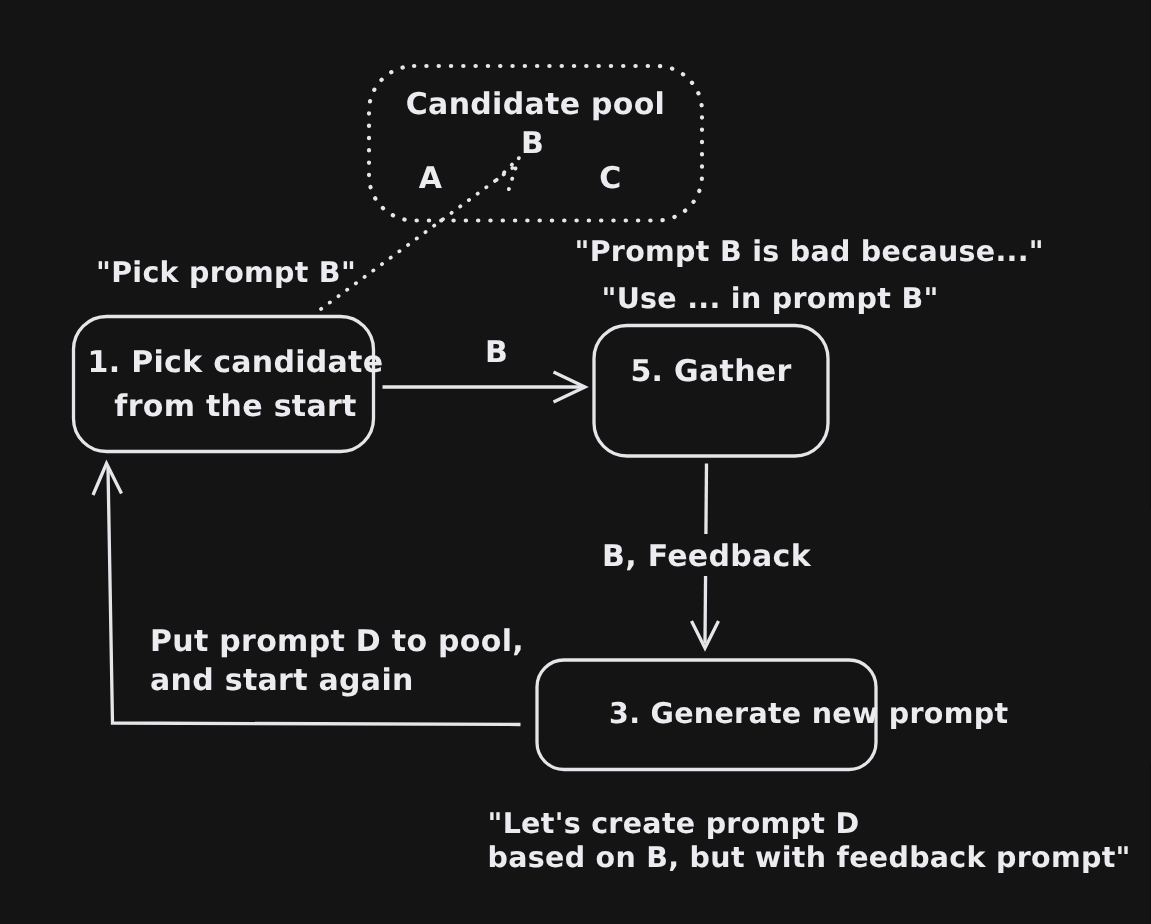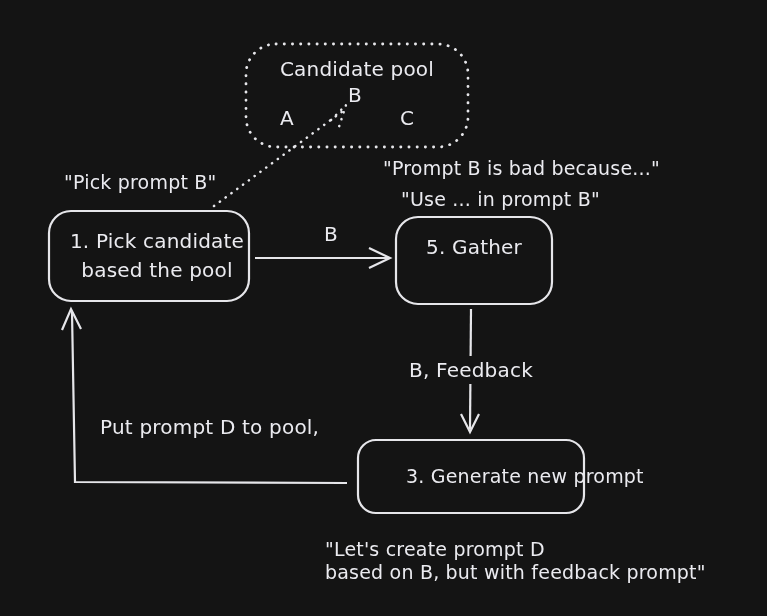--- a/index.html
+++ b/index.html
@@ -34,20 +34,21 @@
     stroke-linecap: round;
     stroke-width: 2.5;
   }
   .txt {
     position: absolute;
     color: #ebebf0;
     font-size: 20px;
     line-height: 24px;
     white-space: nowrap;
     letter-spacing: 0.2px;
+    font-weight: bold;
   }
   .center { text-align: center; }
   .node-label { line-height: 29px; }
   .node-label-2 { line-height: 28px; }
   .quote { font-size: 19px; }
   .edge-label-bg {
     background: #141414;
     padding: 2px 8px;
     margin-top: 41px;
   }
@@ -98,34 +99,35 @@
 
   <div class="txt center" style="left:246px; top:57px; width:222px;">Candidate pool</div>
   <div class="txt center" style="left:340px; top:83px; width:30px;">B</div>
   <div class="txt center" style="left:272px; top:106px; width:30px;">A</div>
   <div class="txt center" style="left:392px; top:106px; width:30px;">C</div>
 
   <div class="txt quote" style="left:64px; top:170px;">"Pick prompt B"</div>
 
   <div class="txt center node-label" style="left:49px; top:227px; width:216px;">
     <div>1. Pick candidate</div>
-    <div>based the pool</div>
+    <div>from the start</div>
   </div>
 
   <div class="txt center" style="left:316px; top:222px; width:30px;">B</div>
 
   <div class="txt quote" style="left:383px; top:156px;">"Prompt B is bad because..."</div>
   <div class="txt quote" style="left:401px; top:187px;">"Use ... in prompt B"</div>
 
   <div class="txt center node-label-2" style="left:396px; top:233px; width:156px;">
     <div>5. Gather</div>
   </div>
 
   <div class="txt center" style="left:391px; top:358px; width:160px;"><span class="edge-label-bg">B, Feedback</span></div>
 
   <div class="txt center" style="left:358px; top:464px; width:226px; font-size:19px;padding-left:48px;">3. Generate new prompt</div>
 
   <div class="txt" style="left:100px; top:415px;">Put prompt D to pool,</div>
+  <div class="txt" style="left:100px; top:441px;">and start again</div>
 
   <div class="txt quote" style="left:325px; top:537px;">"Let's create prompt D</div>
   <div class="txt quote" style="left:325px; top:560px;">based on B, but with feedback prompt"</div>
 
 </div>
 
 </body></html>

